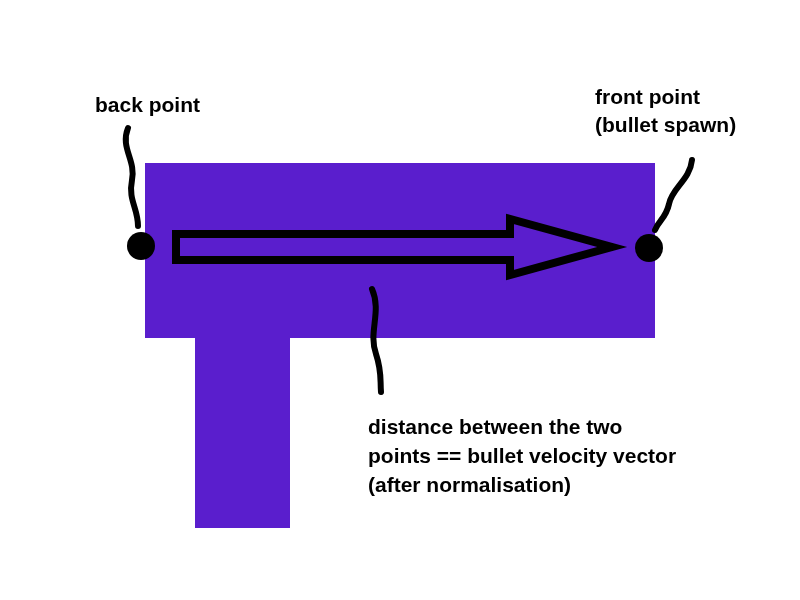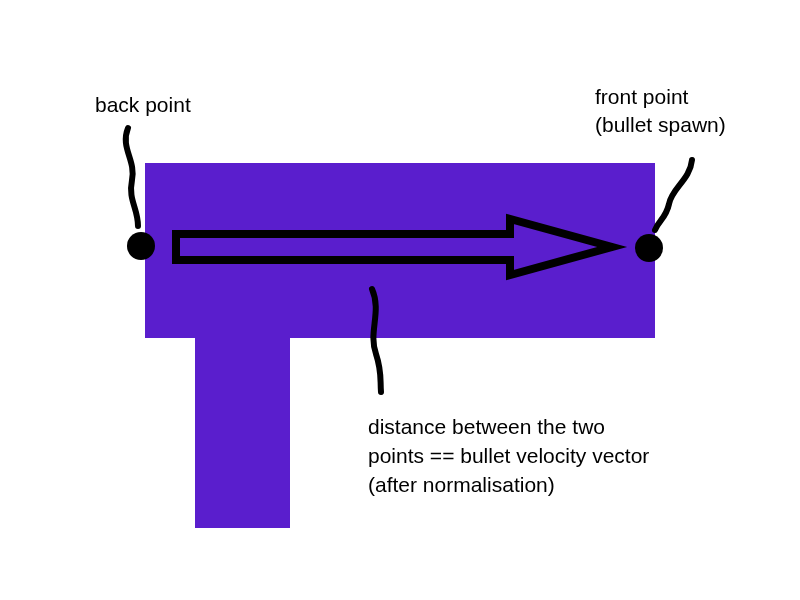--- a/index.html
+++ b/index.html
@@ -7,20 +7,21 @@
     padding: 0;
     background: #ffffff;
   }
   #canvas {
     position: relative;
     width: 800px;
     height: 600px;
     background: #ffffff;
     overflow: hidden;
     font-family: "Liberation Sans", sans-serif;
+    font-weight: bold;
   }
   svg {
     display: block;
   }
   text {
     font-family: "Liberation Sans", sans-serif;
     font-size: 21px;
     fill: #000000;
   }
 </style>

